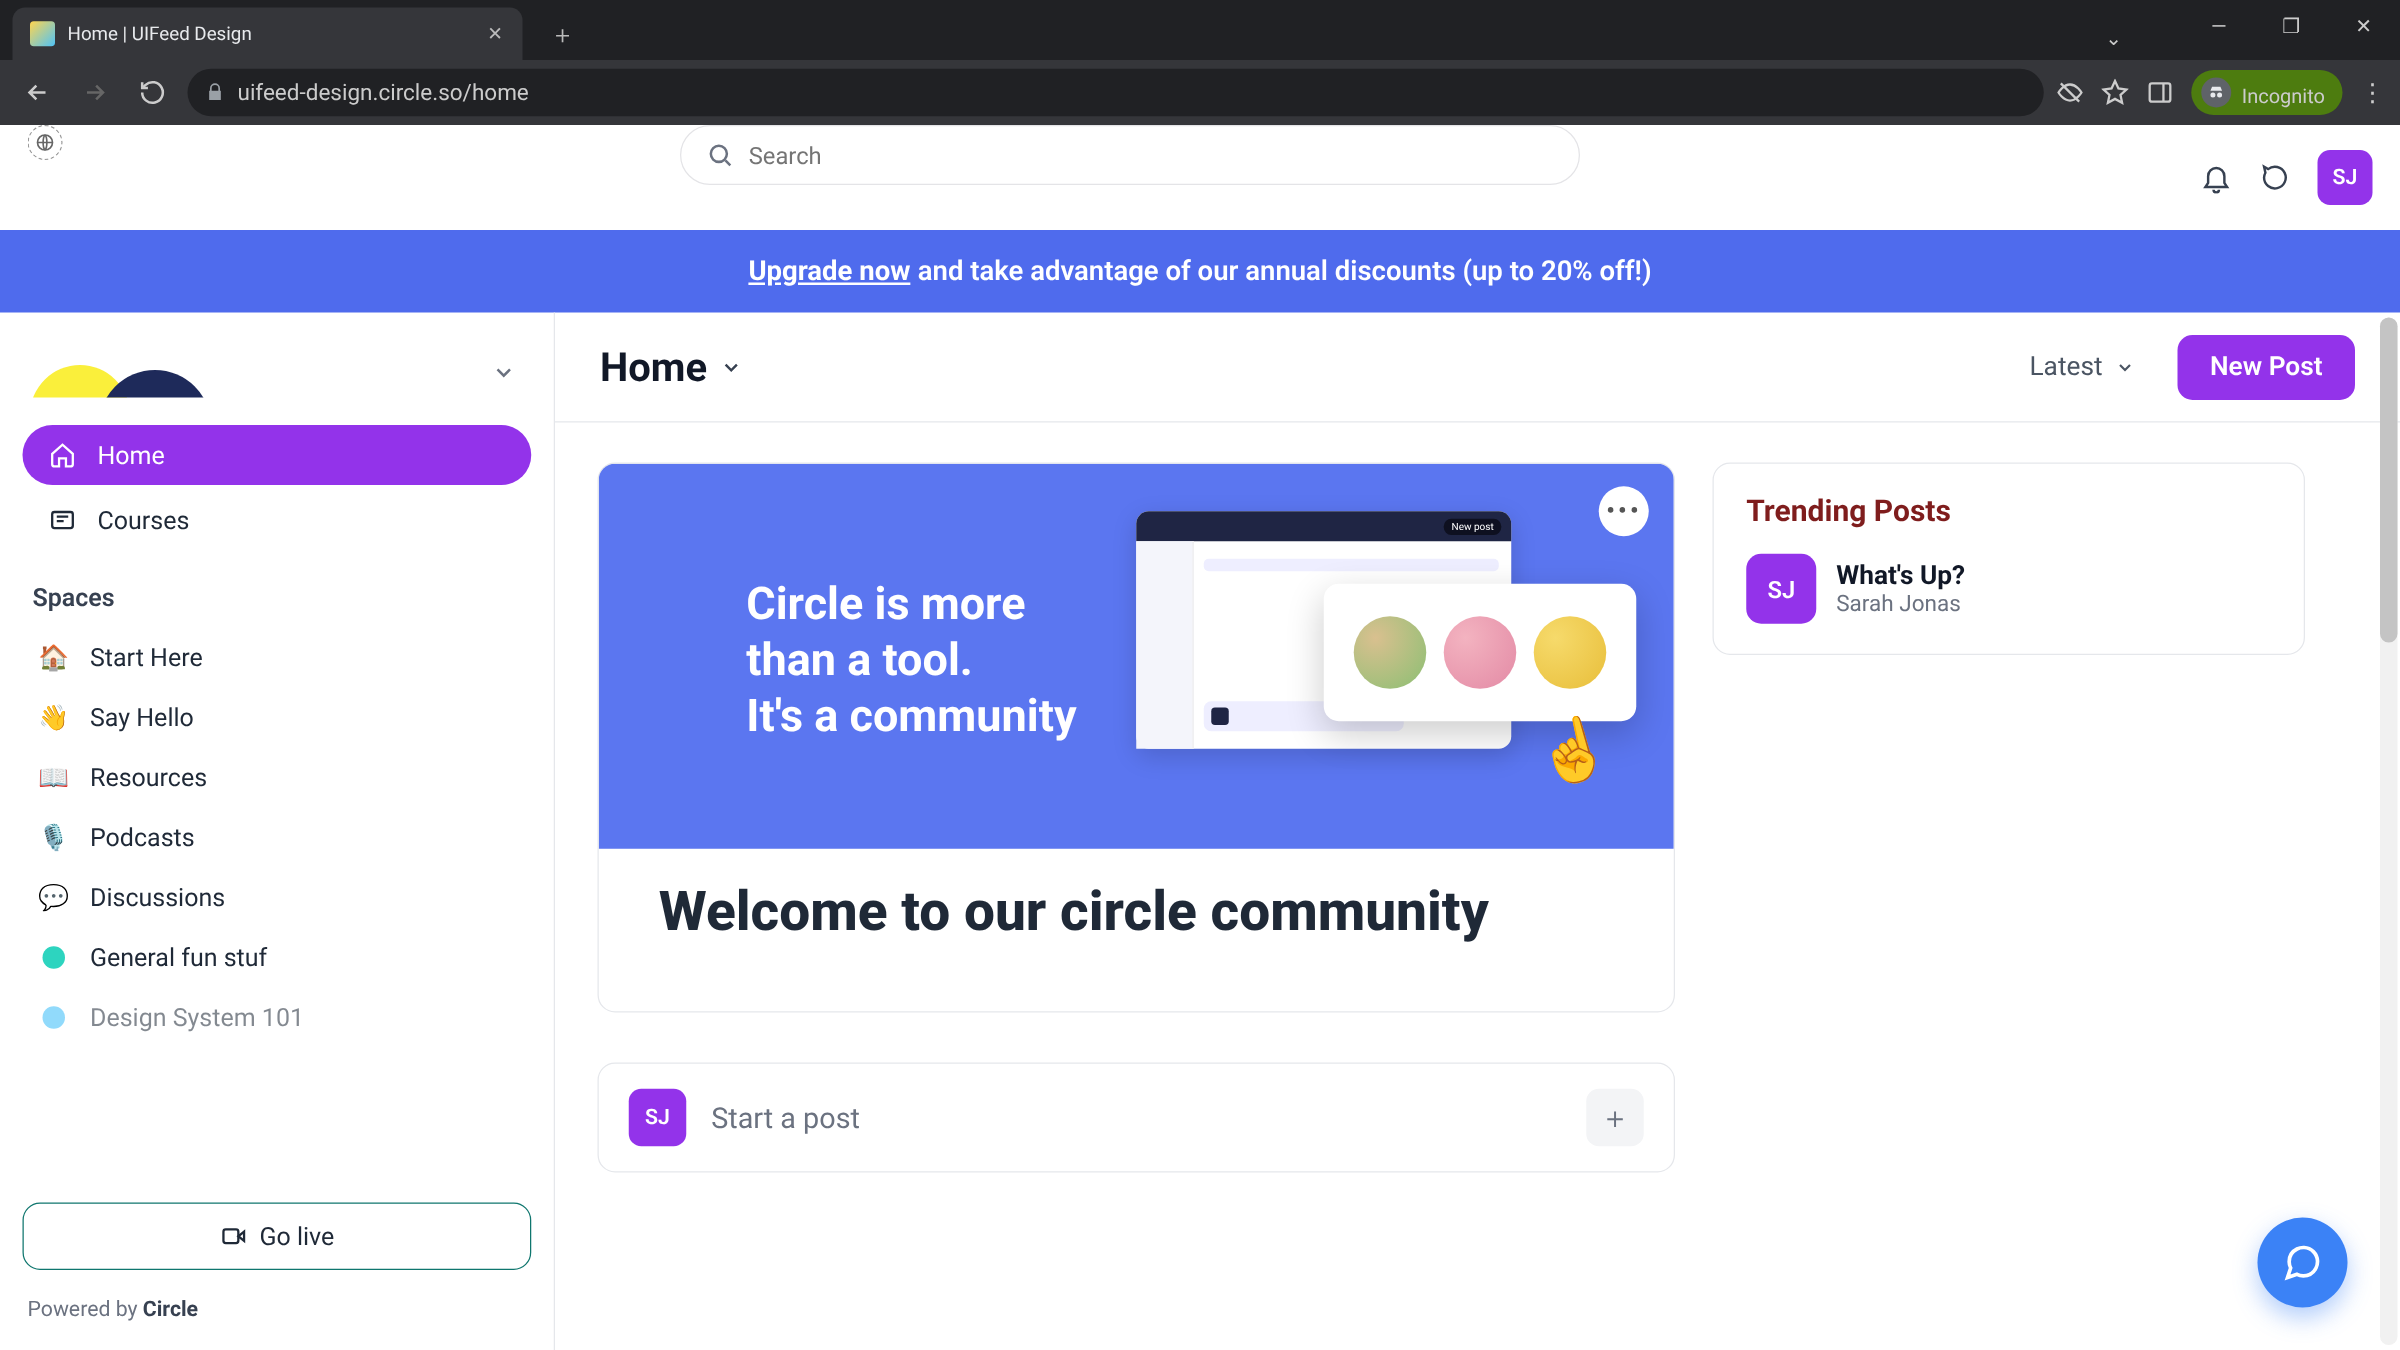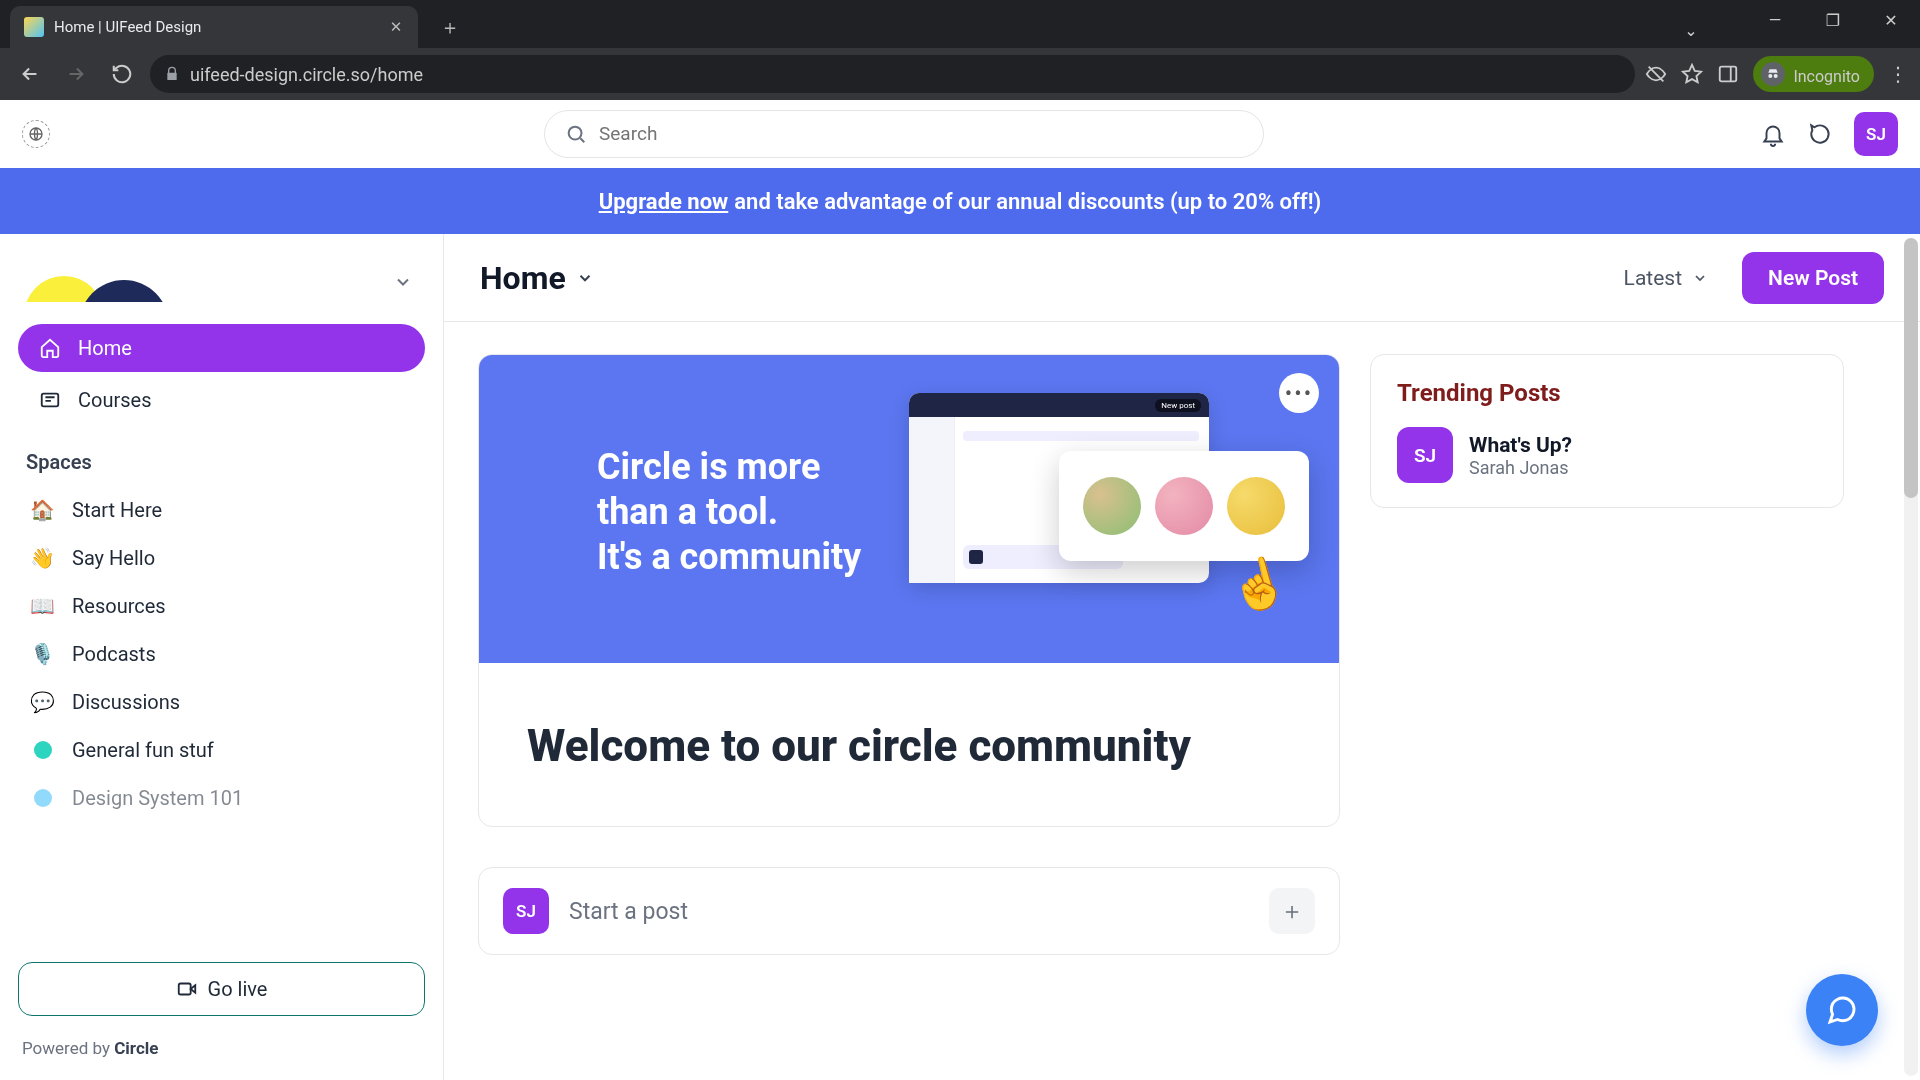--- a/index.html
+++ b/index.html
@@ -23,21 +23,21 @@
 .url-box { flex:1; background:#202124; border-radius: 20px; height: 38px; display:flex; align-items:center; padding: 0 14px; gap:10px; color:#ccc; font-size:18px; }
 .url-box .lock { color:#9aa0a6; }
 .right-icons { display:flex; align-items:center; gap:14px; color:#ccc; }
 .incog-badge { background:#4d7c0f; border-radius: 20px; padding: 6px 14px 6px 8px; display:flex; align-items:flex-end; gap:8px; font-size:16px; }
 .incog-ico { width:24px; height:24px; border-radius:50%; background:#5f6368; display:flex; align-items:center; justify-content:center; }
 
 
 .viewport { position: relative; background:#fff; height: calc(1080px - 100px); display:flex; flex-direction:column; }
 
 
-.app-topbar { height: 68px; display:flex; align-items:center; padding: 0 22px; gap: 37px; border-bottom: 1px solid transparent; }
+.app-topbar { height: 84px; display:flex; padding: 0 22px; gap: 37px; border-bottom: 1px solid transparent; }
 .app-topbar .app-logo { width:28px; height:28px; border:1.5px dashed #999; border-radius:50%; display:flex; align-items:center; justify-content:center; cursor:pointer;}
 .search-wrap { margin: 0 auto; width: 720px; height: 48px; border:1px solid #e4e4e7; border-radius: 28px; display:flex; align-items:center; padding: 0 20px; gap:12px; color:#6b7280; }
 .search-wrap input { border:none; outline:none; flex:1; font-size:19px; background:transparent; color:#374151; }
 .topbar-right { display:flex; align-items:center; gap:18px; }
 .icon-btn { width:30px; height:30px; display:flex; align-items:center; justify-content:center; color:#374151; cursor:pointer; }
 .avatar { width:44px; height:44px; border-radius:10px; background:#9333ea; color:#fff; display:flex; align-items:center; justify-content:center; font-weight:600; font-size:17px; }
 
 
 .promo-banner { background:#4f6bed; color:#fff; height: 66px; display:flex; align-items:center; justify-content:center; font-size:22px; gap:6px; }
 .promo-banner .u { text-decoration: underline; font-weight:700; cursor:pointer; }
@@ -96,21 +96,21 @@
 .hero-mock .win1 .row{position:absolute; left:54px; top:38px; right:10px; height:10px; background:#eef; border-radius:4px;}
 .hero-mock .win1 .box{position:absolute; left:54px; bottom:14px; width:160px; height:24px; background:#eef; border-radius:6px;}
 .hero-mock .win1 .box::before{content:"";position:absolute;left:6px;top:5px;width:14px;height:14px;background:#1f2544;border-radius:3px;}
 .hero-mock .win2{ position:absolute; right:-40px; top:58px; width:250px; height:110px; background:#fff; border-radius:12px; box-shadow:0 10px 30px rgba(0,0,0,.2); display:flex; align-items:center; justify-content:center; gap:14px;}
 .hero-mock .win2 .p{width:58px;height:58px;border-radius:50%;}
 .hero-mock .win2 .p1{background:radial-gradient(circle at 30% 30%, #d9c08f, #8bbf73);}
 .hero-mock .win2 .p2{background:radial-gradient(circle at 30% 30%, #f3b3c0, #e38aa5);}
 .hero-mock .win2 .p3{background:radial-gradient(circle at 30% 30%, #f6da6b, #e8be3a);}
 .hero-mock .cursor{position:absolute; right:-20px; bottom:10px; font-size:48px; transform:rotate(-15deg);}
 
-.welcome { padding: 57px 48px 54px 48px; }
+.welcome { padding: 24px 48px 54px 48px; }
 .welcome h1 { font-size:44px; font-weight:800; color:#1f2937; }
 
 .compose { display:flex; align-items:center; gap:20px; padding: 20px 24px; }
 .compose .avatar { width:46px; height:46px; border-radius:10px; }
 .compose .ph { flex:1; color:#6b7280; font-size:23px; cursor:text; }
 .compose .plus { width:46px; height:46px; border-radius:10px; background:#f3f4f6; display:flex; align-items:center; justify-content:center; color:#6b7280; cursor:pointer; font-size:24px; }
 
 .trend-col { flex: 0 0 474px; }
 .trend-card { border:1px solid #e5e7eb; border-radius:14px; padding: 24px 26px; }
 .trend-title { font-size:24px; font-weight:700; color:#7f1d1d; margin-bottom: 20px; }

